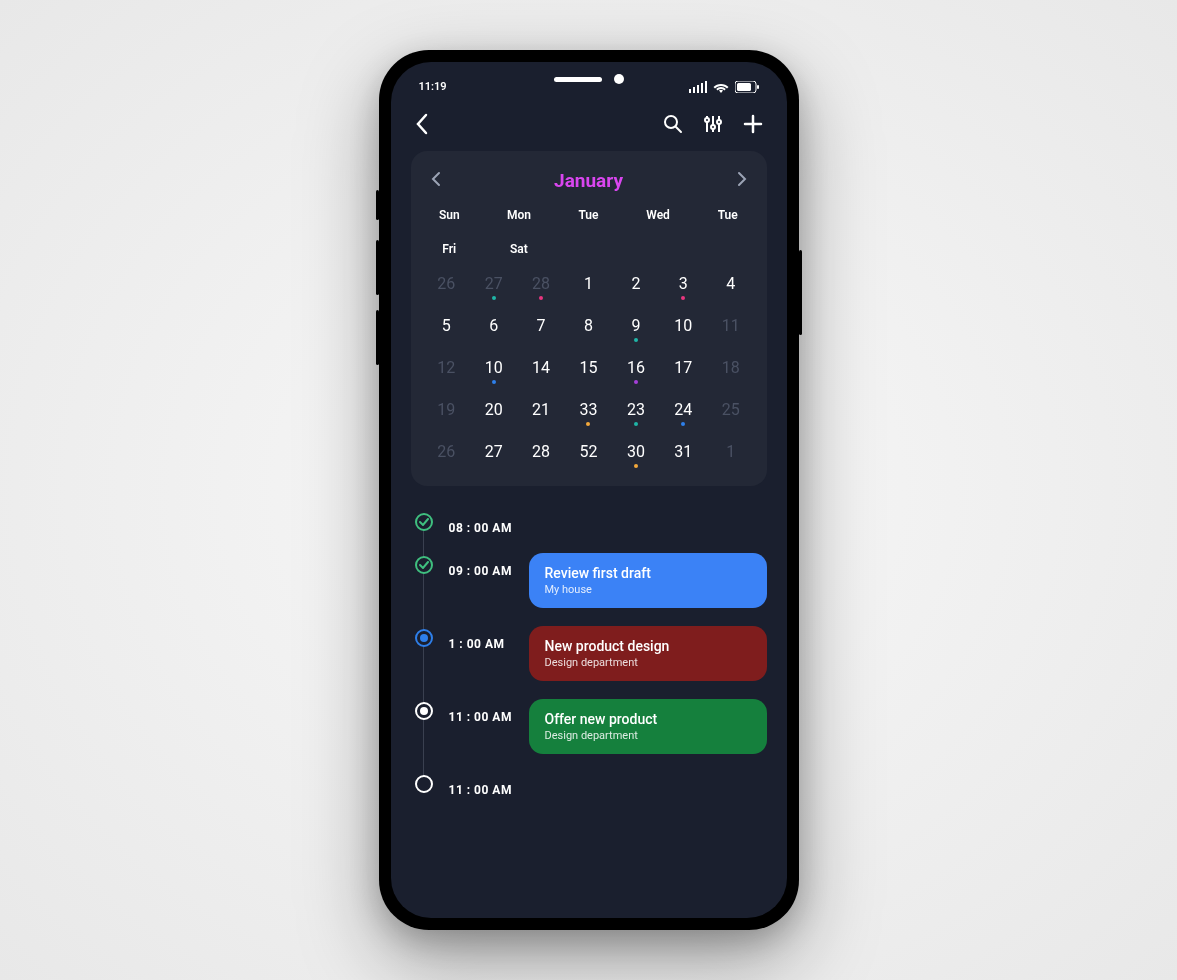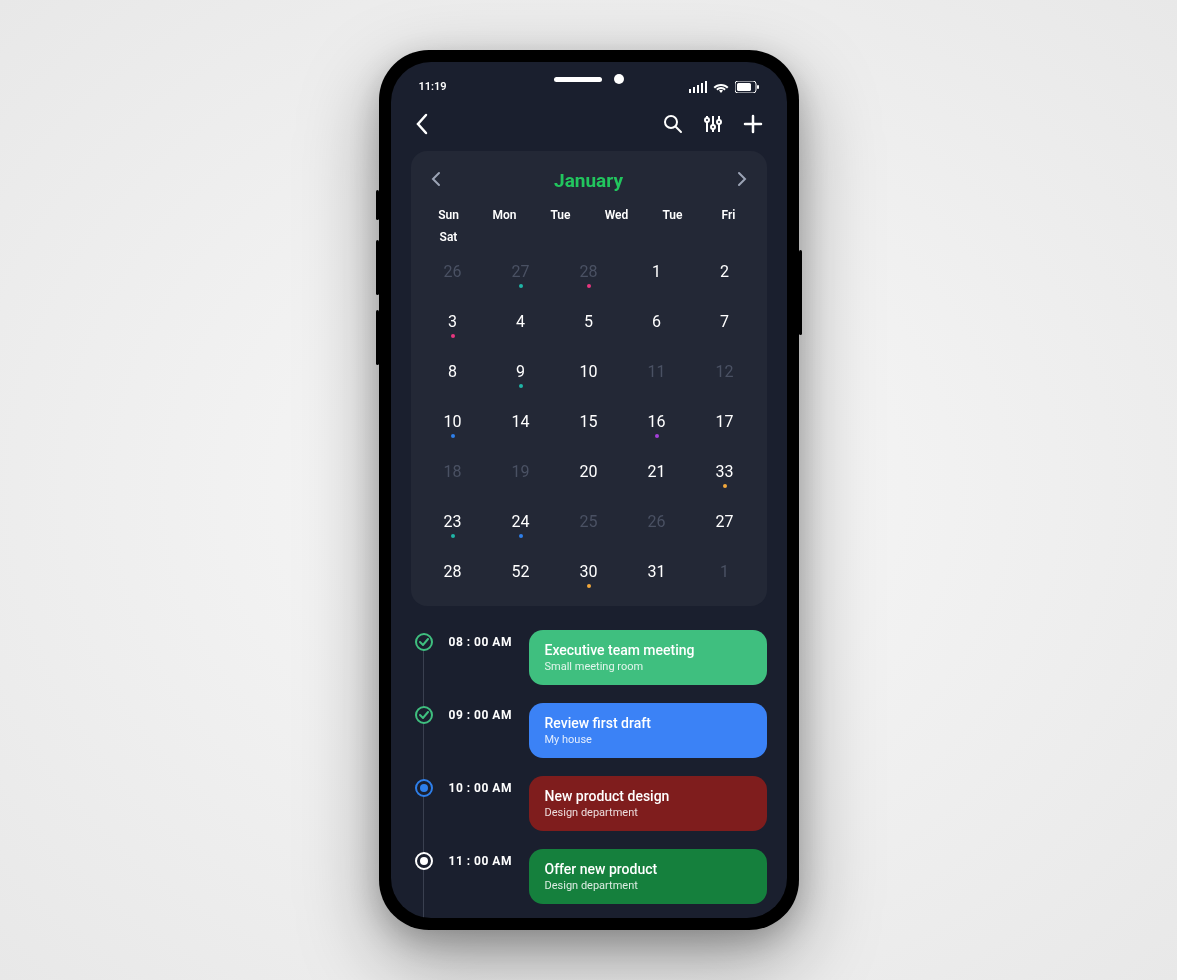--- a/index.html
+++ b/index.html
@@ -9,40 +9,40 @@
 .status-bar{display:flex;justify-content:space-between;align-items:center;color:#fff;font-size:11px;font-weight:600;padding:4px 8px 12px}
 .status-right{display:flex;gap:6px;align-items:center}
 .notch{position:absolute;top:12px;left:50%;transform:translateX(-50%);display:flex;align-items:center;gap:12px}
 .speaker{width:48px;height:5px;background:#fff;border-radius:3px}
 .camera{width:10px;height:10px;background:#fff;border-radius:50%}
 .top-bar{display:flex;justify-content:space-between;align-items:center;padding:8px 4px 16px}
 .top-icons{display:flex;gap:20px;align-items:center}
 .icon-btn{color:#fff;cursor:pointer;display:flex;align-items:center}
 .calendar-card{background:#232836;border-radius:16px;padding:18px 14px 14px;margin-bottom:24px}
 .month-nav{display:flex;justify-content:space-between;align-items:center;padding:0 6px 16px}
-.month-name{color:#22c55e;font-size:19px;font-weight:700}
+.month-name{color:#d946ef;font-size:19px;font-weight:700}
 .nav-arrow{color:#9ba3b5;cursor:pointer}
-.day-headers{display:grid;grid-template-columns:repeat(6,1fr);gap:8px;margin-bottom:10px}
+.day-headers{display:grid;grid-template-columns:repeat(5,1fr);gap:20px;margin-bottom:10px}
 .day-header{color:#fff;font-size:12px;text-align:center;font-weight:600}
-.calendar-grid{display:grid;grid-template-columns:repeat(5,1fr);gap:12px}
+.calendar-grid{display:grid;grid-template-columns:repeat(7,1fr);gap:4px}
 .cal-day{text-align:center;padding:8px 0 4px;position:relative;cursor:pointer}
 .cal-day-num{color:#fff;font-size:16px;font-weight:400}
 .cal-day-num.dim{color:#4a5163}
 .cal-dot{width:4px;height:4px;border-radius:50%;margin:3px auto 0}
 .events{padding:0 0 0 4px}
 .event-row{display:flex;align-items:flex-start;gap:16px;margin-bottom:18px;position:relative}
 .timeline{position:absolute;left:8px;top:20px;bottom:-30px;width:1px;background:#3a4050}
 .event-row:last-child .timeline{display:none}
 .marker{width:18px;height:18px;border-radius:50%;border:2px solid;display:flex;align-items:center;justify-content:center;flex-shrink:0;margin-top:3px;background:#1a1f2e;z-index:1}
 .marker.done{border-color:#3fbf7f;color:#3fbf7f}
 .marker.current{border-color:#2e7fea}
 .marker.current::after{content:"";width:8px;height:8px;border-radius:50%;background:#2e7fea}
 .marker.pending{border-color:#fff}
 .marker.pending-dot::after{content:"";width:8px;height:8px;border-radius:50%;background:#fff}
-.event-time{color:#fff;font-size:12px;font-weight:700;flex-shrink:0;margin-top:5px;min-width:64px;letter-spacing:.5px}
+.event-time{color:#fff;font-size:12px;font-weight:700;flex-shrink:0;margin-top:11px;min-width:64px;letter-spacing:.5px}
 .event-card{border-radius:14px;padding:12px 16px;flex:1}
 .event-title{color:#fff;font-size:14px;font-weight:500;margin-bottom:2px}
 .event-loc{font-size:11px;opacity:.85;color:#fff}
 .side-btn{position:absolute;background:#000;border-radius:2px}
 .side-btn.b1{left:-3px;top:140px;width:3px;height:30px}
 .side-btn.b2{left:-3px;top:190px;width:3px;height:55px}
 .side-btn.b3{left:-3px;top:260px;width:3px;height:55px}
 .side-btn.b4{right:-3px;top:200px;width:3px;height:85px}
 </style>
 </head>
@@ -255,42 +255,38 @@
 
     <div class="events" id="events">
         <div class="event-row">
           <div class="timeline"></div>
           <div class="marker done">
             <svg width="10" height="8" viewBox="0 0 10 8" fill="none">
               <path d="M1 4L4 7L9 1" stroke="#3fbf7f" stroke-width="2" stroke-linecap="round"></path>
             </svg>
           </div>
           <div class="event-time">08 : 00 AM</div>
-          <div class="event-card" style="background: rgb(63, 191, 127); max-width: 100%;">
-            <div class="event-title">Executive team meeting</div>
-            <div class="event-loc">Small meeting room</div>
-          </div>
         </div>
         <div class="event-row">
           <div class="timeline"></div>
           <div class="marker done">
             <svg width="10" height="8" viewBox="0 0 10 8" fill="none">
               <path d="M1 4L4 7L9 1" stroke="#3fbf7f" stroke-width="2" stroke-linecap="round"></path>
             </svg>
           </div>
           <div class="event-time">09 : 00 AM</div>
           <div class="event-card" style="background: #3b82f6; max-width: 88%;">
             <div class="event-title">Review first draft</div>
             <div class="event-loc">My house</div>
           </div>
         </div>
         <div class="event-row">
           <div class="timeline"></div>
           <div class="marker current"></div>
-          <div class="event-time">10 : 00 AM</div>
+          <div class="event-time">1 : 00 AM</div>
           <div class="event-card" style="background: #7f1d1d; max-width: 100%;">
             <div class="event-title">New product design</div>
             <div class="event-loc">Design department</div>
           </div>
         </div>
         <div class="event-row">
           <div class="timeline"></div>
           <div class="marker pending pending-dot"></div>
           <div class="event-time">11 : 00 AM</div>
           <div class="event-card" style="background: #15803d; max-width: 76%;">

